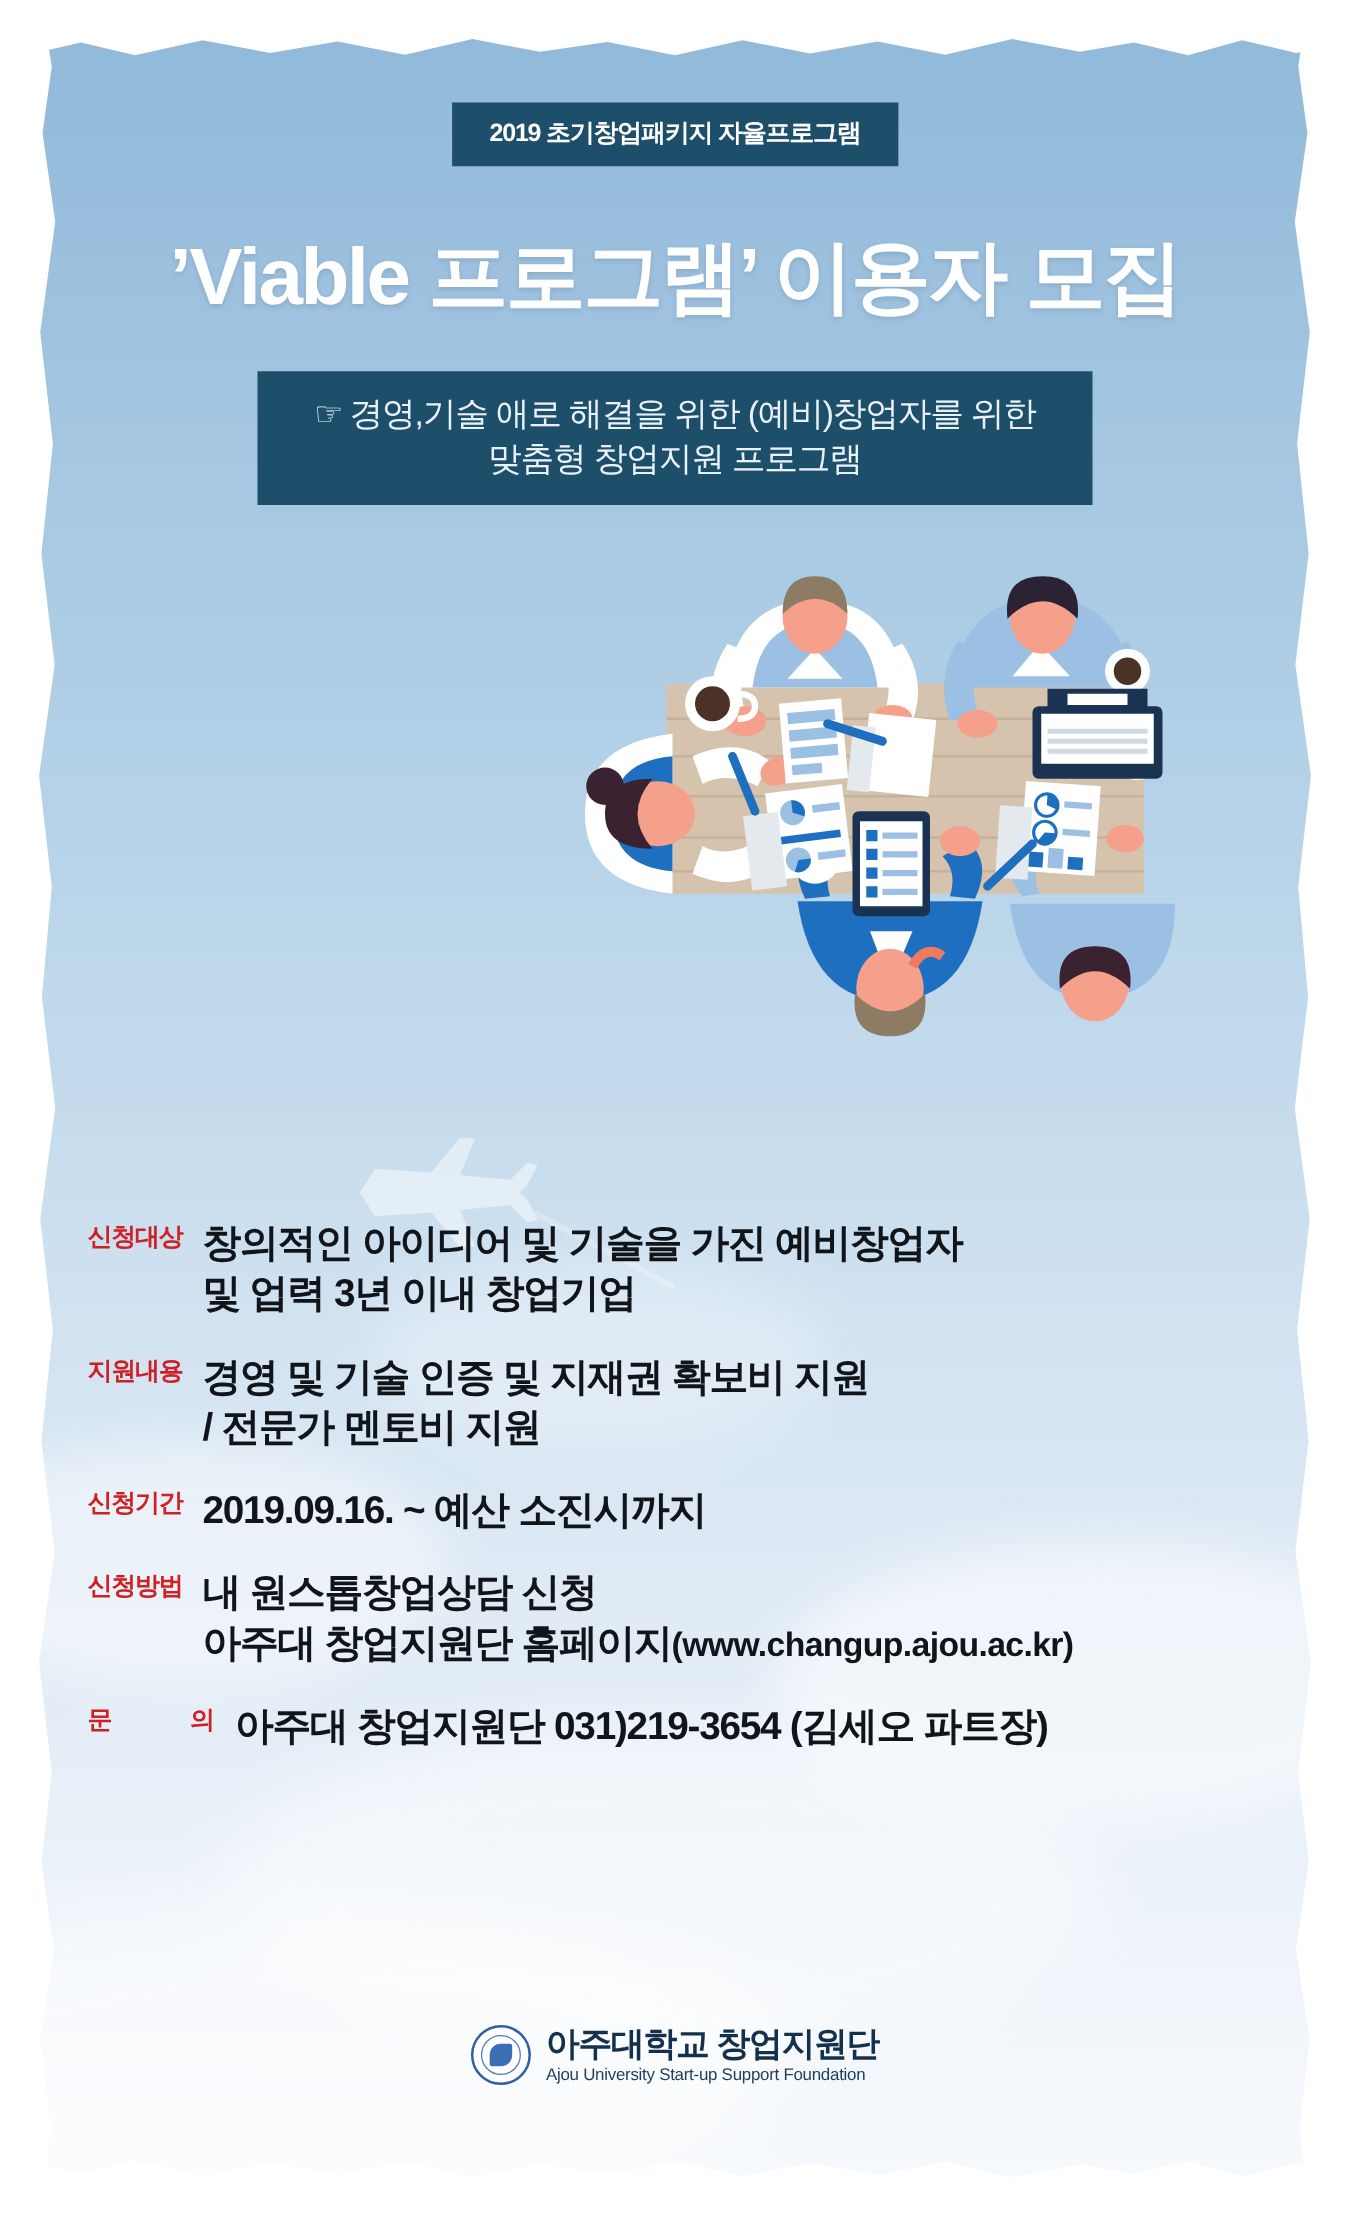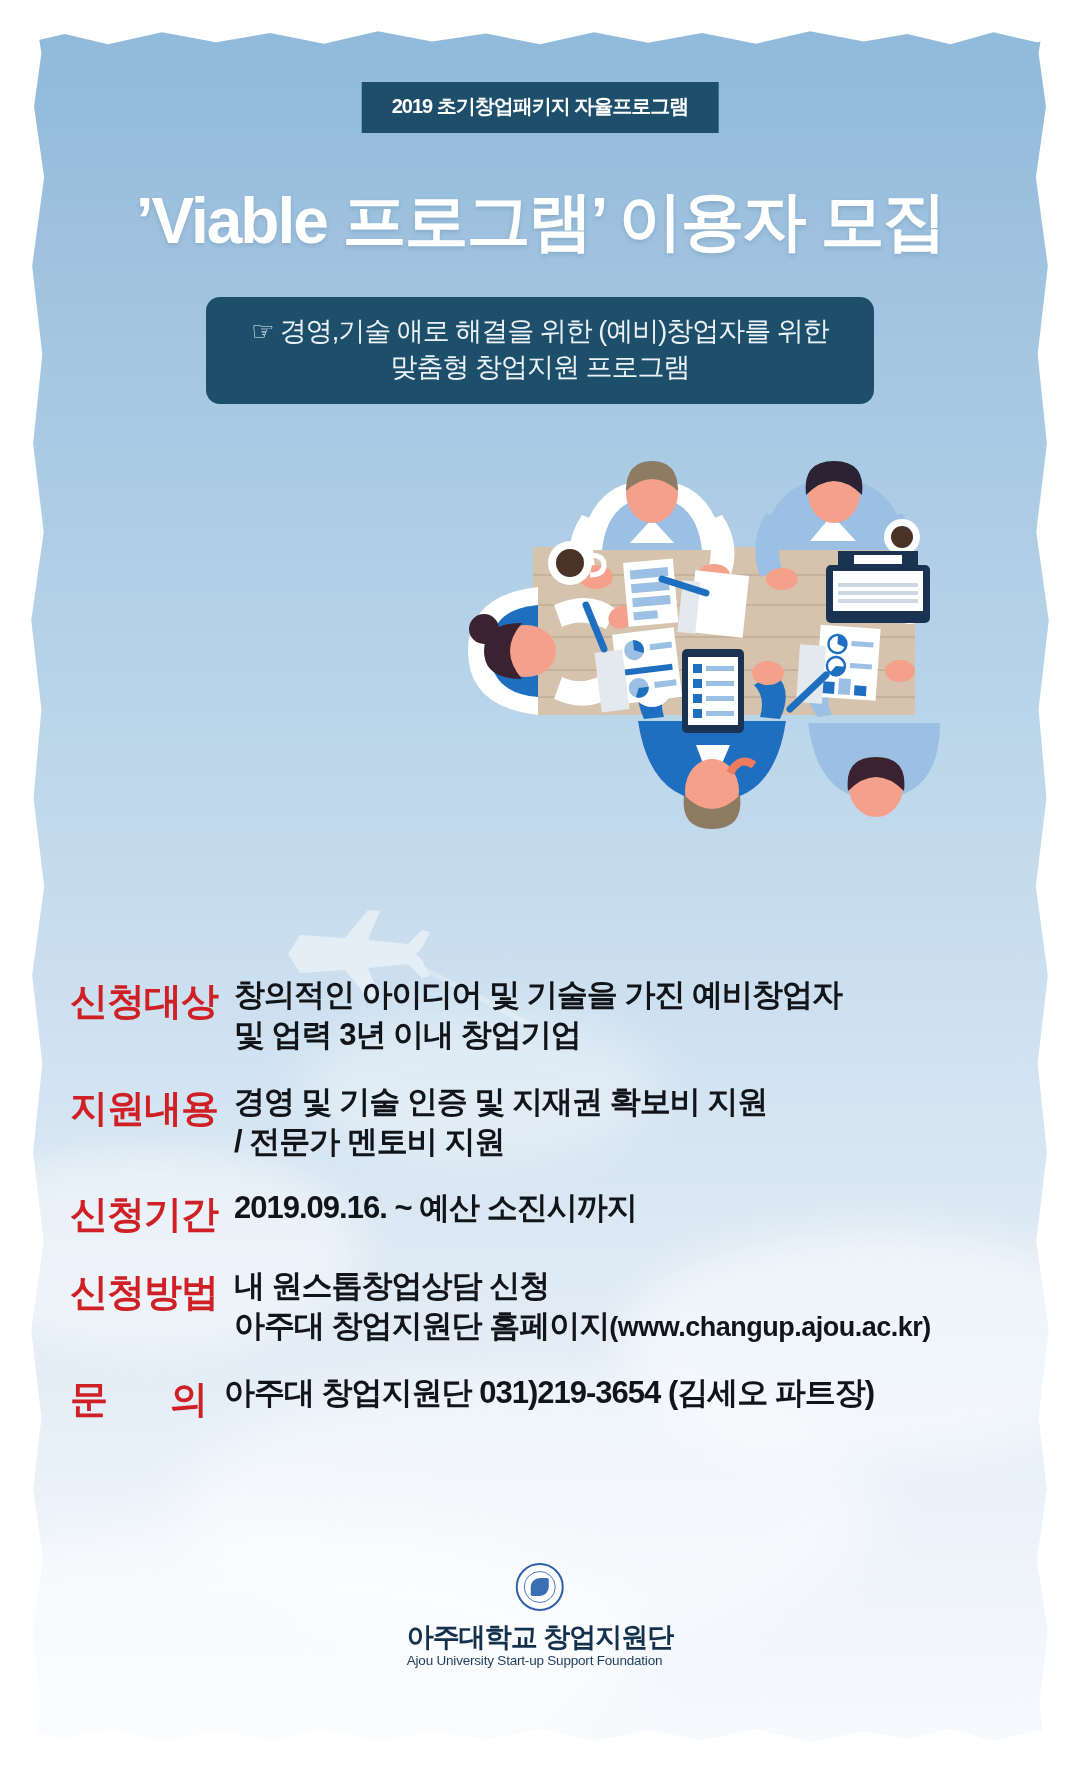--- a/index.html
+++ b/index.html
@@ -59,48 +59,48 @@
     text-align:center; color:#ffffff;
     font-size:64px; font-weight:bold; letter-spacing:-2px;
     white-space:nowrap;
     text-shadow:0 2px 4px rgba(40,70,100,.18);
   }
 
   .subtitle-box {
     position:absolute; left:50%; transform:translateX(-50%); top:297px;
     background:#1d4f6b; color:#eaf2f8;
     width:668px; padding:16px 10px 18px;
-    text-align:center; font-size:27px; line-height:1.35; letter-spacing:-1px;border-radius:14px;
+    text-align:center; font-size:27px; line-height:1.35; letter-spacing:-1px;
   }
   .subtitle-box .l1 { display:block; }
   .subtitle-box .l2 { display:block; }
   .hand-icon { font-size:26px; margin-right:6px; }
 
   
   #illus { position:absolute; left:430px; top:455px; width:510px; height:425px; z-index:3; }
 
   
   #info { position:absolute; left:70px; top:975px; right:40px; z-index:5; }
   .row { display:flex; align-items:flex-start; margin-bottom:26px; }
   .row .label {
-    color:#cf2026; font-weight:bold; font-size:38px; letter-spacing:-1px;
+    color:#cf2026; font-weight:bold; font-size:20px; letter-spacing:-1px;
     white-space:nowrap; flex:0 0 auto; padding-top:1px;
   }
   .row .value {
     color:#111418; font-weight:bold; font-size:31px; letter-spacing:-1px;
     line-height:1.30; margin-left:16px;
   }
   .row .value .sub { font-weight:bold; font-size:27px; letter-spacing:-.5px; }
   .row.contact .label { letter-spacing:0; }
   .sp { display:inline-block; width:62px; }
 
   
   #footer {
     position:absolute; left:50%; transform:translateX(-50%); bottom:105px;
-    display:flex; align-items:center; gap:12px; z-index:5;flex-direction:column;
+    display:flex; align-items:center; gap:12px; z-index:5;
   }
   #footer .seal {
     width:48px; height:48px; border-radius:50%;
     background:#ffffff; border:2px solid #2f5fa8;
     position:relative; flex:0 0 auto;
   }
   #footer .seal::before {
     content:""; position:absolute; inset:6px; border-radius:50%;
     border:1.5px solid #4a7bc0;
   }

